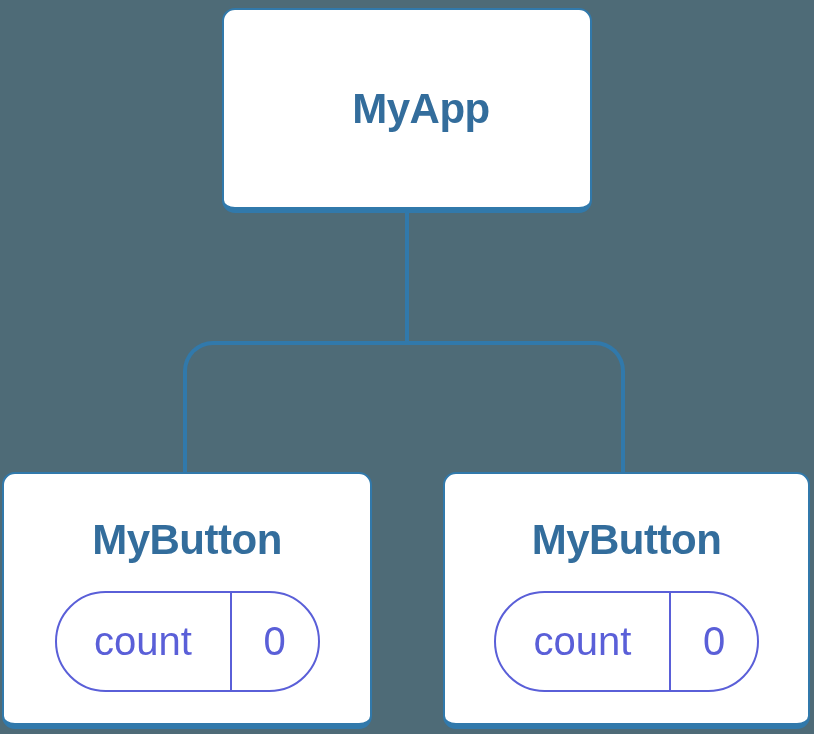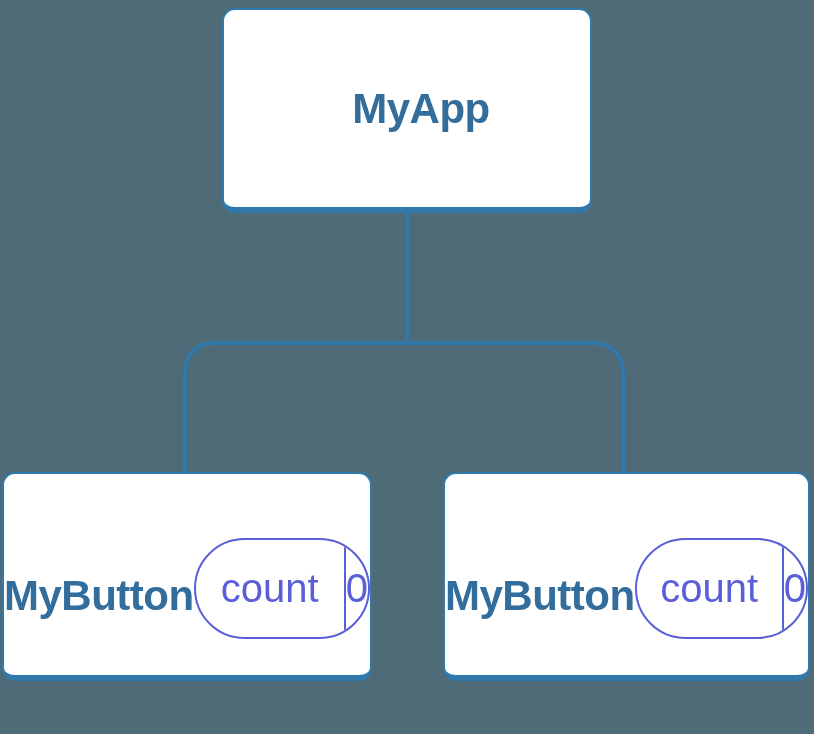--- a/index.html
+++ b/index.html
@@ -33,23 +33,23 @@
     width: 370px;
     height: 205px;
     display: flex;
     align-items: center;
     justify-content: center;
     padding-left: 28px;
   }
   .card-child {
     top: 472px;
     width: 370px;
-    height: 209px;
+    height: 257px;
     display: flex;
-    flex-direction: row;
+    flex-direction: column;
     align-items: center;
   }
   .card-child-left  { left: 2px; }
   .card-child-right { left: 443px; width: 367px; }
   .node-title {
     color: #336d9c;
     font-size: 42px;
     font-weight: 700;
     letter-spacing: -0.5px;
     line-height: 48px;

